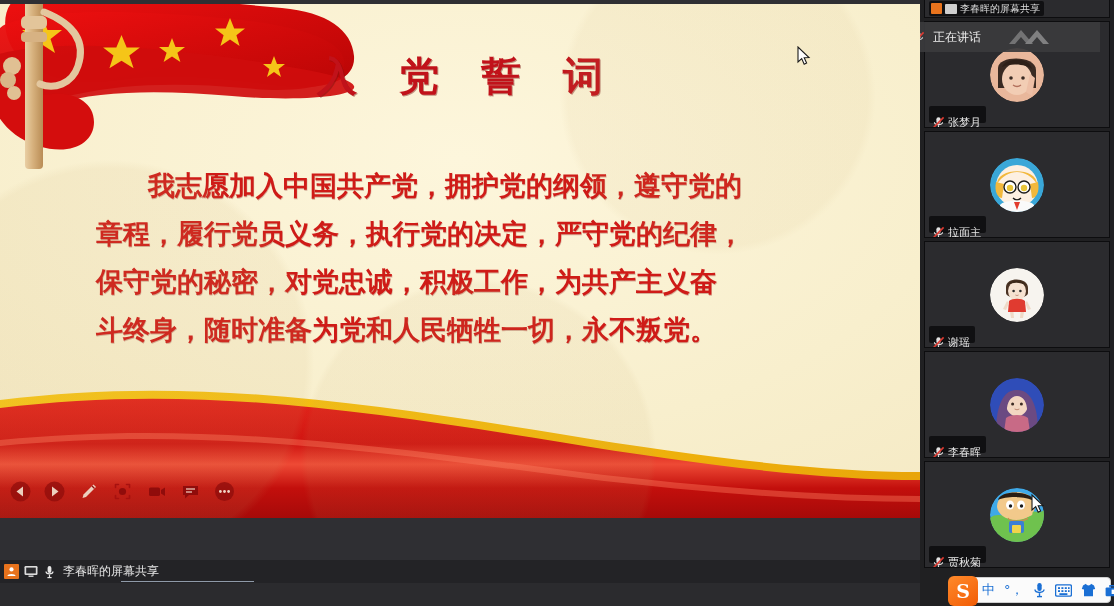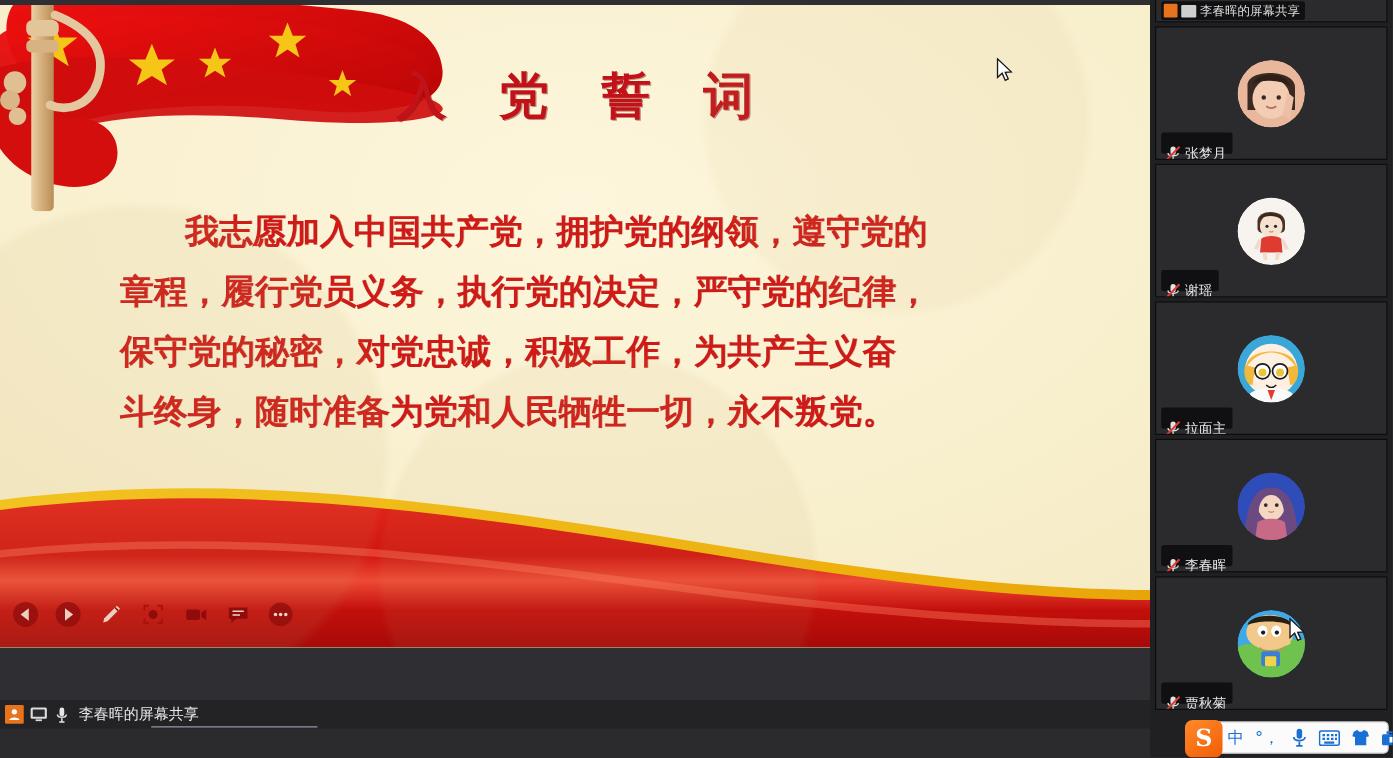--- a/index.html
+++ b/index.html
@@ -405,50 +405,20 @@
           <path d="M6.5,9.2 L6.5,11.4" stroke="#e3e3e3" stroke-width="1.1"></path>
           <path d="M1.4,11.8 L11.6,1.4" stroke="#e03a32" stroke-width="1.6"></path>
         </svg>
         <span class="label">张梦月</span>
       </div>
     </div>
 
     <div class="tile">
       <div class="avatar">
         <svg width="54" height="54" viewBox="0 0 54 54">
-          <circle cx="27" cy="27" r="27" fill="#f7f4ef"></circle>
-          <path d="M16,19 C16,9 38,9 38,20 L38,25 C38,31 16,31 16,25 Z" fill="#4a3324"></path>
-          <ellipse cx="27" cy="23" rx="9" ry="9.5" fill="#f6e2d1"></ellipse>
-          <path d="M18,17 C20,11 34,11 36,18 C31,14 23,14 18,17 Z" fill="#3c2819"></path>
-          <g fill="#2b2b2b">
-              <circle cx="23.6" cy="23" r="1.3"></circle>
-              <circle cx="30.4" cy="23" r="1.3"></circle>
-            </g>
-          <path d="M25.4,27 q1.6,1.2 3.2,0" stroke="#c08d78" stroke-width="0.9" fill="none"></path>
-          <path d="M19,33 C22,30 32,30 35,33 L36,44 L18,44 Z" fill="#e03b30"></path>
-          <path d="M20,44 L21,50 L24,50 L23.5,44 Z" fill="#f0dac8"></path>
-          <path d="M34,44 L33,50 L30,50 L30.5,44 Z" fill="#f0dac8"></path>
-          <path d="M17,33 L13,41 L16,42 L19,35 Z" fill="#f0dac8"></path>
-          <path d="M37,33 L41,41 L38,42 L35,35 Z" fill="#f0dac8"></path>
-        </svg>
-      </div>
-      <div class="name-chip">
-        <svg class="mic-muted" viewBox="0 0 13 13">
-          <rect x="4.4" y="1.2" width="4.2" height="6.6" rx="2.1" fill="#e3e3e3"></rect>
-          <path d="M2.4,6.3 C2.4,9.4 10.6,9.4 10.6,6.3" stroke="#e3e3e3" stroke-width="1.1" fill="none"></path>
-          <path d="M6.5,9.2 L6.5,11.4" stroke="#e3e3e3" stroke-width="1.1"></path>
-          <path d="M1.4,11.8 L11.6,1.4" stroke="#e03a32" stroke-width="1.6"></path>
-        </svg>
-        <span class="label">谢瑶</span>
-      </div>
-    </div>
-
-    <div class="tile">
-      <div class="avatar">
-        <svg width="54" height="54" viewBox="0 0 54 54">
           <circle cx="27" cy="27" r="27" fill="#3aa7d8"></circle>
           <circle cx="27" cy="28" r="21" fill="#fdf0e2"></circle>
           <path d="M7,26 C7,9 47,9 47,26 C42,18 34,14 27,14 C20,14 12,18 7,26 Z" fill="#f2b83c"></path>
           <path d="M6,24 C4,34 8,40 12,40 L14,26 Z" fill="#f2b83c"></path>
           <path d="M48,24 C50,34 46,40 42,40 L40,26 Z" fill="#f2b83c"></path>
           <g>
               <circle cx="20" cy="29" r="6" fill="#fff" stroke="#1c1c1c" stroke-width="1.4"></circle>
              <circle cx="20" cy="30" r="3.2" fill="#e9c53a"></circle>
              <circle cx="34" cy="29" r="6" fill="#fff" stroke="#1c1c1c" stroke-width="1.4"></circle>
              <circle cx="34" cy="30" r="3.2" fill="#e9c53a"></circle>
@@ -465,20 +435,50 @@
           <path d="M6.5,9.2 L6.5,11.4" stroke="#e3e3e3" stroke-width="1.1"></path>
           <path d="M1.4,11.8 L11.6,1.4" stroke="#e03a32" stroke-width="1.6"></path>
         </svg>
         <span class="label">拉面主</span>
       </div>
     </div>
 
     <div class="tile">
       <div class="avatar">
         <svg width="54" height="54" viewBox="0 0 54 54">
+          <circle cx="27" cy="27" r="27" fill="#f7f4ef"></circle>
+          <path d="M16,19 C16,9 38,9 38,20 L38,25 C38,31 16,31 16,25 Z" fill="#4a3324"></path>
+          <ellipse cx="27" cy="23" rx="9" ry="9.5" fill="#f6e2d1"></ellipse>
+          <path d="M18,17 C20,11 34,11 36,18 C31,14 23,14 18,17 Z" fill="#3c2819"></path>
+          <g fill="#2b2b2b">
+              <circle cx="23.6" cy="23" r="1.3"></circle>
+              <circle cx="30.4" cy="23" r="1.3"></circle>
+            </g>
+          <path d="M25.4,27 q1.6,1.2 3.2,0" stroke="#c08d78" stroke-width="0.9" fill="none"></path>
+          <path d="M19,33 C22,30 32,30 35,33 L36,44 L18,44 Z" fill="#e03b30"></path>
+          <path d="M20,44 L21,50 L24,50 L23.5,44 Z" fill="#f0dac8"></path>
+          <path d="M34,44 L33,50 L30,50 L30.5,44 Z" fill="#f0dac8"></path>
+          <path d="M17,33 L13,41 L16,42 L19,35 Z" fill="#f0dac8"></path>
+          <path d="M37,33 L41,41 L38,42 L35,35 Z" fill="#f0dac8"></path>
+        </svg>
+      </div>
+      <div class="name-chip">
+        <svg class="mic-muted" viewBox="0 0 13 13">
+          <rect x="4.4" y="1.2" width="4.2" height="6.6" rx="2.1" fill="#e3e3e3"></rect>
+          <path d="M2.4,6.3 C2.4,9.4 10.6,9.4 10.6,6.3" stroke="#e3e3e3" stroke-width="1.1" fill="none"></path>
+          <path d="M6.5,9.2 L6.5,11.4" stroke="#e3e3e3" stroke-width="1.1"></path>
+          <path d="M1.4,11.8 L11.6,1.4" stroke="#e03a32" stroke-width="1.6"></path>
+        </svg>
+        <span class="label">谢瑶</span>
+      </div>
+    </div>
+
+    <div class="tile">
+      <div class="avatar">
+        <svg width="54" height="54" viewBox="0 0 54 54">
           <circle cx="27" cy="27" r="27" fill="#2f4db8"></circle>
           <path d="M6,54 C6,30 12,12 27,12 C42,12 48,30 48,54 Z" fill="#6b4a82"></path>
           <ellipse cx="27" cy="26" rx="11" ry="12.5" fill="#f3d7c2"></ellipse>
           <path d="M14,20 C16,10 38,10 40,21 C40,30 38,34 37,36 C38,26 34,18 27,18 C20,18 16,26 17,36 C16,33 14,28 14,20 Z" fill="#6b4a82"></path>
           <g fill="#3b2a22">
               <circle cx="22.6" cy="26" r="1.5"></circle>
               <circle cx="31.4" cy="26" r="1.5"></circle>
             </g>
           <path d="M24.6,31 q2.4,1.6 4.8,0" stroke="#c28a73" stroke-width="1" fill="none"></path>
           <path d="M16,40 C20,36 34,36 38,40 L40,54 L14,54 Z" fill="#c86a86"></path>
@@ -520,20 +520,35 @@
         <svg class="mic-muted" viewBox="0 0 13 13">
           <rect x="4.4" y="1.2" width="4.2" height="6.6" rx="2.1" fill="#e3e3e3"></rect>
           <path d="M2.4,6.3 C2.4,9.4 10.6,9.4 10.6,6.3" stroke="#e3e3e3" stroke-width="1.1" fill="none"></path>
           <path d="M6.5,9.2 L6.5,11.4" stroke="#e3e3e3" stroke-width="1.1"></path>
           <path d="M1.4,11.8 L11.6,1.4" stroke="#e03a32" stroke-width="1.6"></path>
         </svg>
         <span class="label">贾秋菊</span>
       </div>
     </div>
 
+    <div class="speaking-tip">
+      <svg class="mic-muted" viewBox="0 0 13 13" width="15" height="15">
+        <rect x="4.4" y="1.2" width="4.2" height="6.6" rx="2.1" fill="#cfcfcf"></rect>
+        <path d="M2.4,6.3 C2.4,9.4 10.6,9.4 10.6,6.3" stroke="#cfcfcf" stroke-width="1.1" fill="none"></path>
+        <path d="M6.5,9.2 L6.5,11.4" stroke="#cfcfcf" stroke-width="1.1"></path>
+        <path d="M1.4,11.8 L11.6,1.4" stroke="#e03a32" stroke-width="1.6"></path>
+      </svg>
+      <span class="tip-text">正在讲话</span>
+      <span class="chevrons">
+        <svg width="66" height="22" viewBox="0 0 66 22">
+          <polygon points="14,18 26,4 38,18 32,18 26,11 20,18" fill="#b9b9b9"></polygon>
+          <polygon points="30,18 42,4 54,18 48,18 42,11 36,18" fill="#d6d6d6"></polygon>
+        </svg>
+      </span>
+    </div>
   </div>
 
   <div class="ime">
     <div class="ime-logo">S</div>
     <div class="ime-item">中</div>
     <div class="ime-item">°，</div>
     <div class="ime-item">
       <svg width="13" height="16" viewBox="0 0 13 16">
         <rect x="4.3" y="1" width="4.4" height="8" rx="2.2" fill="#1a6fd4"></rect>
         <path d="M2,7.6 C2,11.4 11,11.4 11,7.6" stroke="#1a6fd4" stroke-width="1.4" fill="none"></path>

